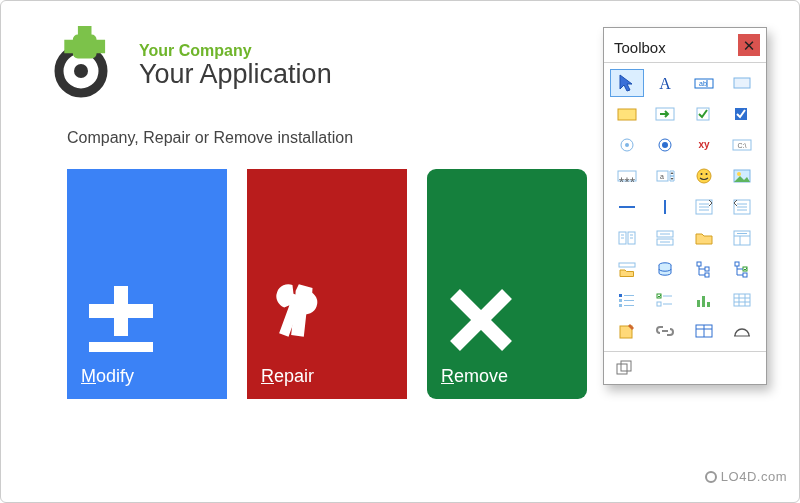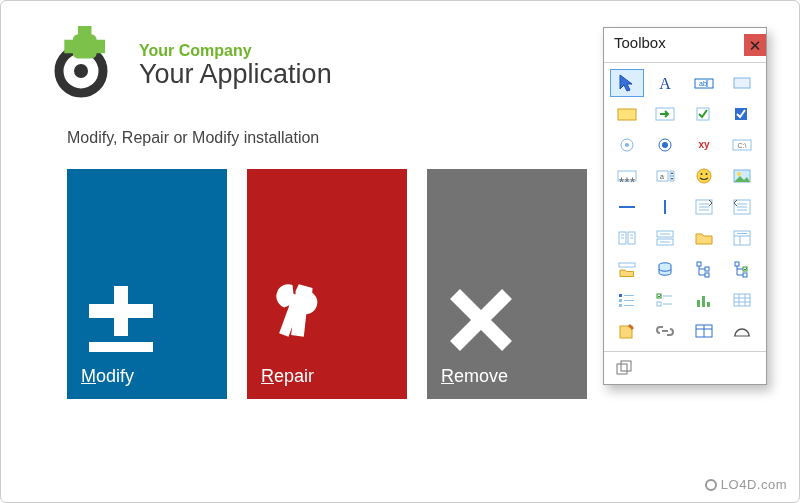--- a/index.html
+++ b/index.html
@@ -23,39 +23,39 @@
   .appname { color: #3b3b3b; font-size: 27px; font-weight: 300; line-height: 1.05; }
   .subtitle { color: #444; font-size: 16px; padding: 18px 40px 12px 66px; }
   
   .tiles { display: flex; gap: 20px; padding: 10px 40px 0 66px; }
   .tile {
     width: 160px; height: 230px;
     display: flex; flex-direction: column; justify-content: flex-end;
     align-items: flex-start; padding: 12px 14px;
     color: #fff;
   }
-  .tile-modify { background: #0369a1; }
+  .tile-modify { background: #3b82f6; }
   .tile-repair { background: #b91c1c; }
-  .tile-remove { background: #737373; }
+  .tile-remove { background: #15803d; border-radius: 9px; }
   .tile svg { width: 80px; height: 80px; margin-bottom: 6px; }
   .tile-label { font-size: 18px; }
   .tile-label .ul { text-decoration: underline; }
   
   .toolbox {
     position: absolute;
     top: 26px; right: 32px;
     width: 164px;
     background: #fff;
     border: 1px solid #9e9e9e;
     box-shadow: 4px 6px 10px rgba(0,0,0,.25);
     z-index: 10;
   }
   .tb-title {
-    display: flex; align-items: flex-start; justify-content: space-between;
-    padding: 6px 0 6px 10px;
+    display: flex; align-items: flex-end; justify-content: space-between;
+    padding: 6px 6px 6px 10px;
     border-bottom: 1px solid #d0d0d0;
   }
   .tb-title span { font-size: 15px; color: #222; }
   .tb-close {
     width: 22px; height: 22px; background: #d9534f;
     color: #fff; display: flex; align-items: center; justify-content: center;
     font-size: 14px; line-height: 1; cursor: pointer;
   }
   .tb-grid {
     display: grid; grid-template-columns: repeat(4, 1fr);
@@ -70,21 +70,21 @@
   }
   .tool.sel { border-color: #5aa0e6; background: #dbeeff; }
   .tool svg { width: 22px; height: 20px; }
   .tb-bottom {
     border-top: 1px solid #d0d0d0;
     padding: 4px 6px;
   }
   .tb-bottom .tool { width: 28px; height: 24px; }
   
   .watermark {
-    position: absolute; right: 12px; bottom: 10px;
+    position: absolute; right: 12px; bottom: 18px;
     color: #999; font-size: 13px; letter-spacing: .5px;
     font-family: Arial, sans-serif;
   }
   .watermark .dot {
     display: inline-block; width: 12px; height: 12px; border-radius: 50%;
     border: 2px solid #999; margin-right: 4px; vertical-align: -2px;
   }
 </style>
 </head>
 <body>
@@ -96,21 +96,21 @@
       <circle cx="40" cy="46" r="7" fill="#333"></circle>
       <path d="M34 6 h16 v10 a6 6 0 0 1 6 6 h10 v16 h-10 a6 6 0 0 1 -6 6 v0 h-16 v0 a6 6 0 0 1 -6 -6 h-10 v-16 h10 a6 6 0 0 1 6 -6 z" fill="#7cc24a" transform="translate(8,-4) scale(.85)"></path>
     </svg>
   </div>
   <div class="titles">
     <div class="company">Your Company</div>
     <div class="appname">Your Application</div>
   </div>
 </div>
 
-<div class="subtitle">Modify, Repair or Modify installation</div>
+<div class="subtitle">Company, Repair or Remove installation</div>
 
 <div class="tiles">
   <div class="tile tile-modify">
     <svg viewBox="0 0 80 80">
       <rect x="33" y="6" width="14" height="50" fill="#fff"></rect>
       <rect x="8" y="24" width="64" height="14" fill="#fff"></rect>
       <rect x="8" y="62" width="64" height="10" fill="#fff"></rect>
     </svg>
     <div class="tile-label"><span class="ul">M</span>odify</div>
   </div>

